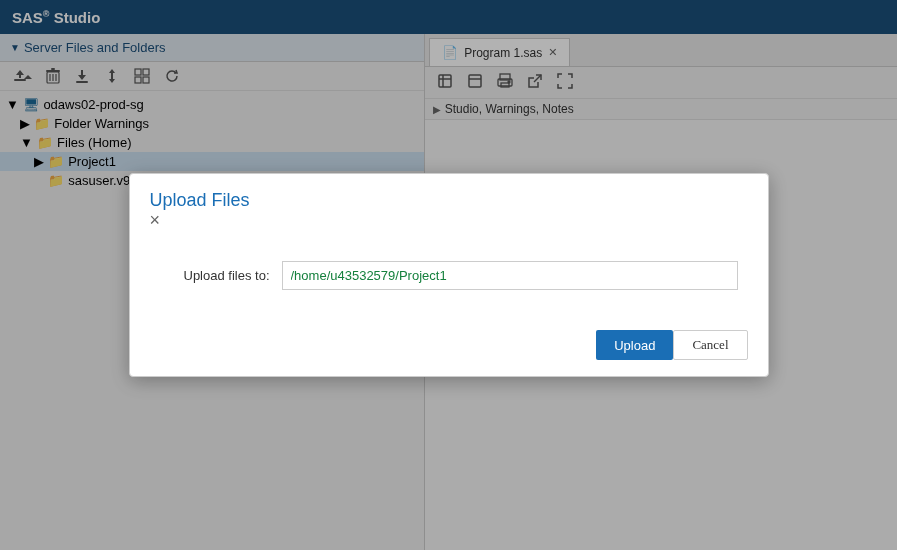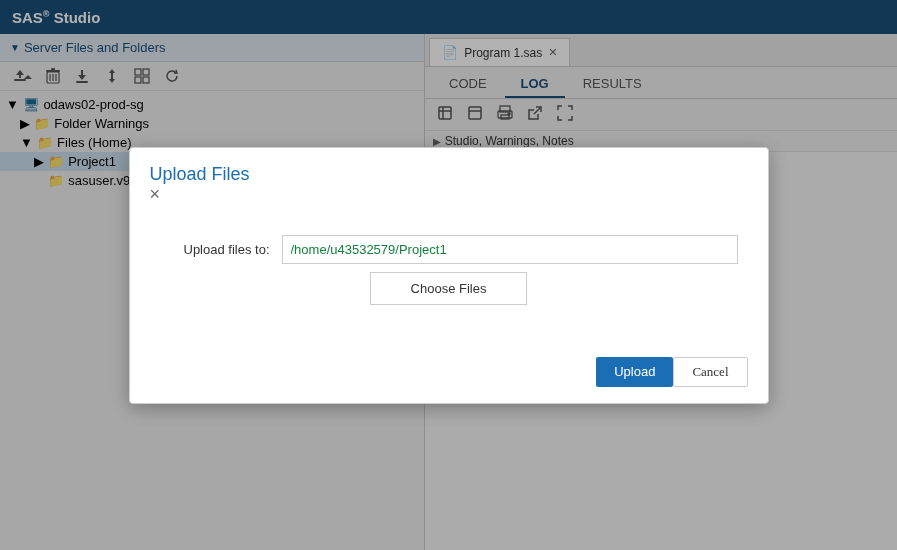--- a/index.html
+++ b/index.html
@@ -383,31 +383,20 @@
   <div class="right-panel">
 
     <div class="tab-bar">
       <div class="tab">
         <span class="tab-icon">📄</span>
         <span>Program 1.sas</span>
         <span class="tab-close">✕</span>
       </div>
     </div>
 
-    <div class="editor-tabs">
-      <div class="editor-tab">
-        <span>CODE</span>
-      </div>
-      <div class="editor-tab active">
-        <span>LOG</span>
-      </div>
-      <div class="editor-tab">
-        <span>RESULTS</span>
-      </div>
-    </div>
 
     <div class="editor-toolbar">
       <button class="editor-toolbar-btn" title="Import">
         <svg width="16" height="16" viewBox="0 0 16 16" fill="none" stroke="#555" stroke-width="1.5">
             <rect x="2" y="2" width="12" height="12" rx="1"></rect>
             <line x1="2" y1="6" x2="14" y2="6"></line>
             <line x1="6" y1="2" x2="6" y2="14"></line>
           </svg>
       </button>
       <button class="editor-toolbar-btn" title="Export">
@@ -454,21 +443,20 @@
       <span class="dialog-title">Upload Files</span>
       <button class="dialog-close">×</button>
     </div>
 
     <div class="dialog-body">
       <div class="form-row">
         <label class="form-label">Upload files to:</label>
         <input class="form-input" type="text" value="/home/u43532579/Project1" style="">
       </div>
 
-      <button class="choose-files-btn">Choose Files</button>
     </div>
 
     <div class="dialog-footer">
       <button class="btn-primary">Upload</button>
       <button class="btn-secondary">Cancel</button>
     </div>
   </div>
 </div>
 
 </body></html>

